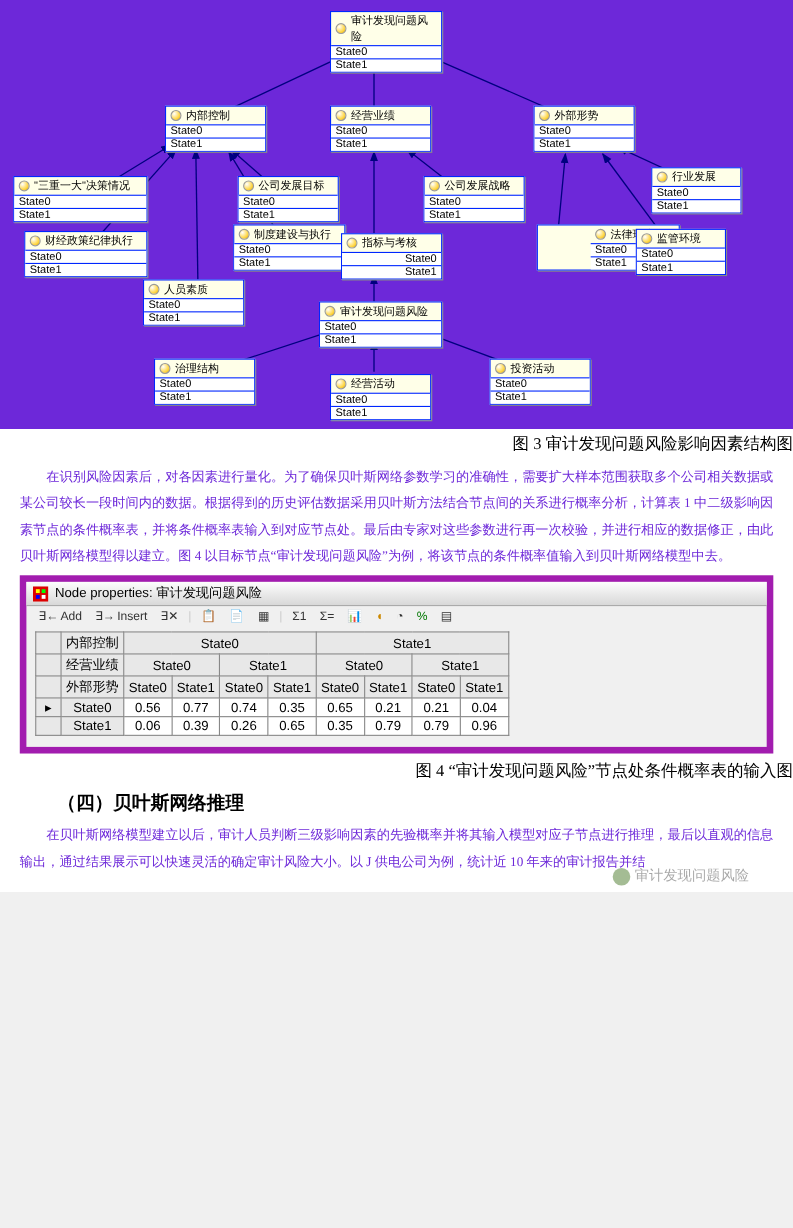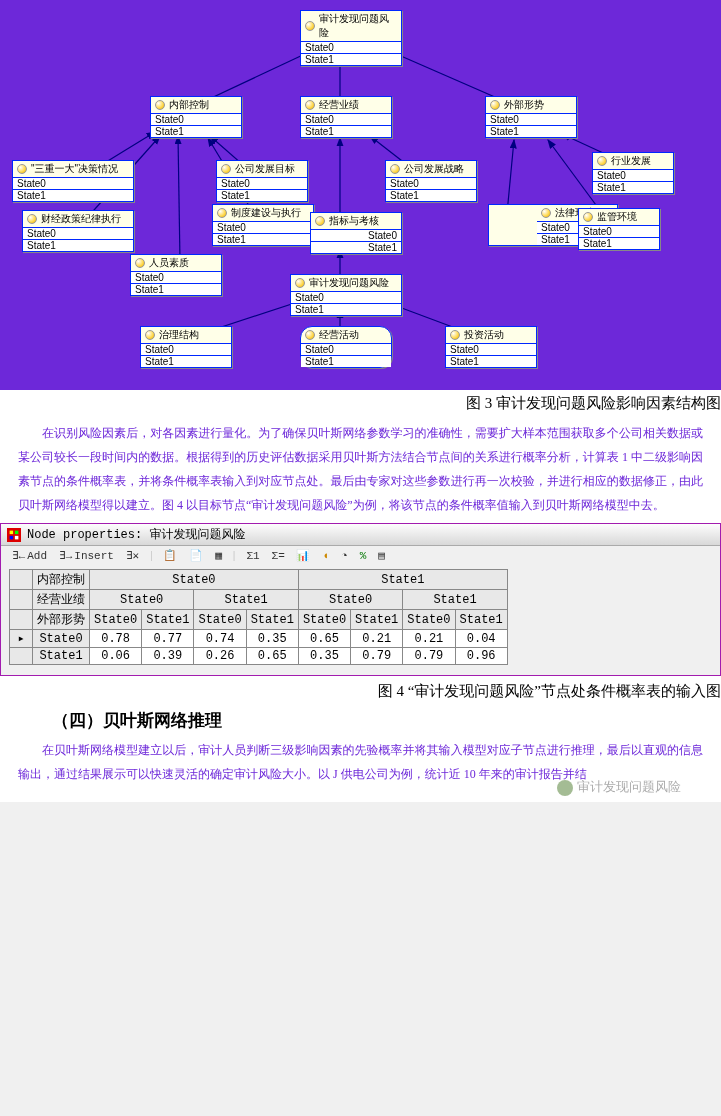--- a/index.html
+++ b/index.html
@@ -6,21 +6,21 @@
   .page { width:721px; background:#fff; margin:0 auto; box-sizing:border-box; }
   .diagram-area { padding:10px 10px 0 10px; position:relative; height:380px; background:#6d28d9; }
   .diagram-svg { position:absolute; left:0; top:0; }
   .node { border:1px solid #0026ff; background:#ffffe8; position:absolute; font-size:10px; font-family:Arial,"SimSun",sans-serif; box-shadow:1px 1px 0 #888; }
   .node .title { padding:1px 4px; display:flex; align-items:center; gap:4px; }
   .node .title .dot { width:8px; height:8px; border-radius:50%; border:1px solid #999; background:radial-gradient(circle at 30% 30%,#fff,#ffd84a 60%,#e0a800); display:inline-block; flex-shrink:0;}
   .node .state { border-top:1px solid #0026ff; padding:0 4px; line-height:11px; color:#000; background:#fff; position:relative;}
   .caption { text-align:right; font-family:"SimSun",serif; font-size:15px; margin:4px 0 8px 0; color:#000;}
   .heading { font-family:"SimHei","Heiti SC",sans-serif; font-size:17px; font-weight:bold; margin:6px 0 6px 52px;}
   .body-text { font-size:12px; line-height:2; padding:0 18px; text-align:justify; text-indent:2em; color:#6d28d9;}
-  .app-window { margin:6px 0; border:1px solid #a21caf; background:#f0f0f0; font-family:Liberation Mono, monospace; font-size:12px;}
+  .app-window { margin:6px 18px; border:6px solid #a21caf; background:#f0f0f0; font-family:Liberation Sans, sans-serif; font-size:12px;}
   .app-titlebar { background:linear-gradient(#fdfdfd,#d8d8d8); padding:2px 6px; display:flex;align-items:center;gap:6px; border-bottom:1px solid #aaa;}
   .app-titlebar .ico{ width:14px;height:14px;}
   .tabs { padding:4px 8px 0 8px; font-size:12px; color:#333;}
   .tabs span{ margin-right:2px; padding:2px 6px;}
   .tabs .sel{ background:#fff; border:1px solid #aaa; border-bottom-color:#fff;}
   .toolbar { padding:2px 8px; display:flex; gap:6px; align-items:center; color:#333; font-size:11px;}
   .toolbar .btn{display:inline-flex;align-items:center;gap:2px;padding:1px 3px;}
   .grid { margin:4px 8px 10px 8px; border-collapse:collapse; font-size:12px; color:#000;}
   .grid td,.grid th{ border:1px solid #888; padding:1px 4px; text-align:center; background:#fff; font-weight:normal;}
   .grid .hdr{ background:#e8e8e8;}
@@ -185,21 +185,21 @@
       <div class="state">State1</div>
     </div>
     <div class="node" style="left:140px;top:326px;width:90px;">
       <div class="title">
           <span class="dot"></span>
           <span>治理结构</span>
         </div>
       <div class="state">State0</div>
       <div class="state">State1</div>
     </div>
-    <div class="node" style="left:300px;top:326px;width:90px;border-radius:12px;">
+    <div class="node" style="left:300px;top:340px;width:90px;">
       <div class="title">
           <span class="dot"></span>
           <span>经营活动</span>
         </div>
       <div class="state">State0</div>
       <div class="state">State1</div>
     </div>
     <div class="node" style="left:445px;top:326px;width:90px;">
       <div class="title">
           <span class="dot"></span>
@@ -266,21 +266,21 @@
         <th class="hdr">State0</th>
         <th class="hdr">State1</th>
         <th class="hdr">State0</th>
         <th class="hdr">State1</th>
         <th class="hdr">State0</th>
         <th class="hdr">State1</th>
       </tr>
       <tr>
         <td class="rowmark">▸</td>
         <th class="hdr">State0</th>
-        <td>0.78</td>
+        <td>0.56</td>
         <td>0.77</td>
         <td>0.74</td>
         <td>0.35</td>
         <td>0.65</td>
         <td>0.21</td>
         <td>0.21</td>
         <td>0.04</td>
       </tr>
       <tr>
         <td class="rowmark"></td>

